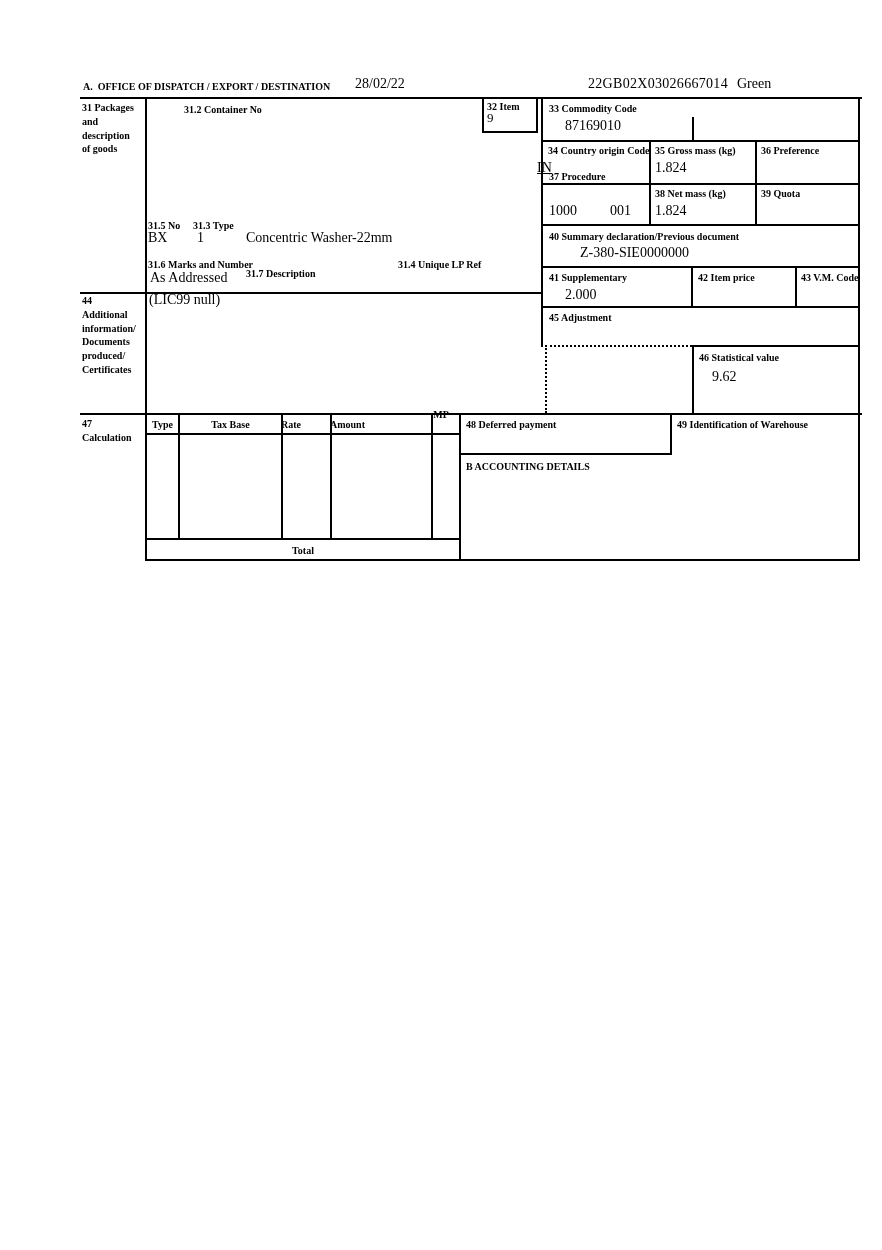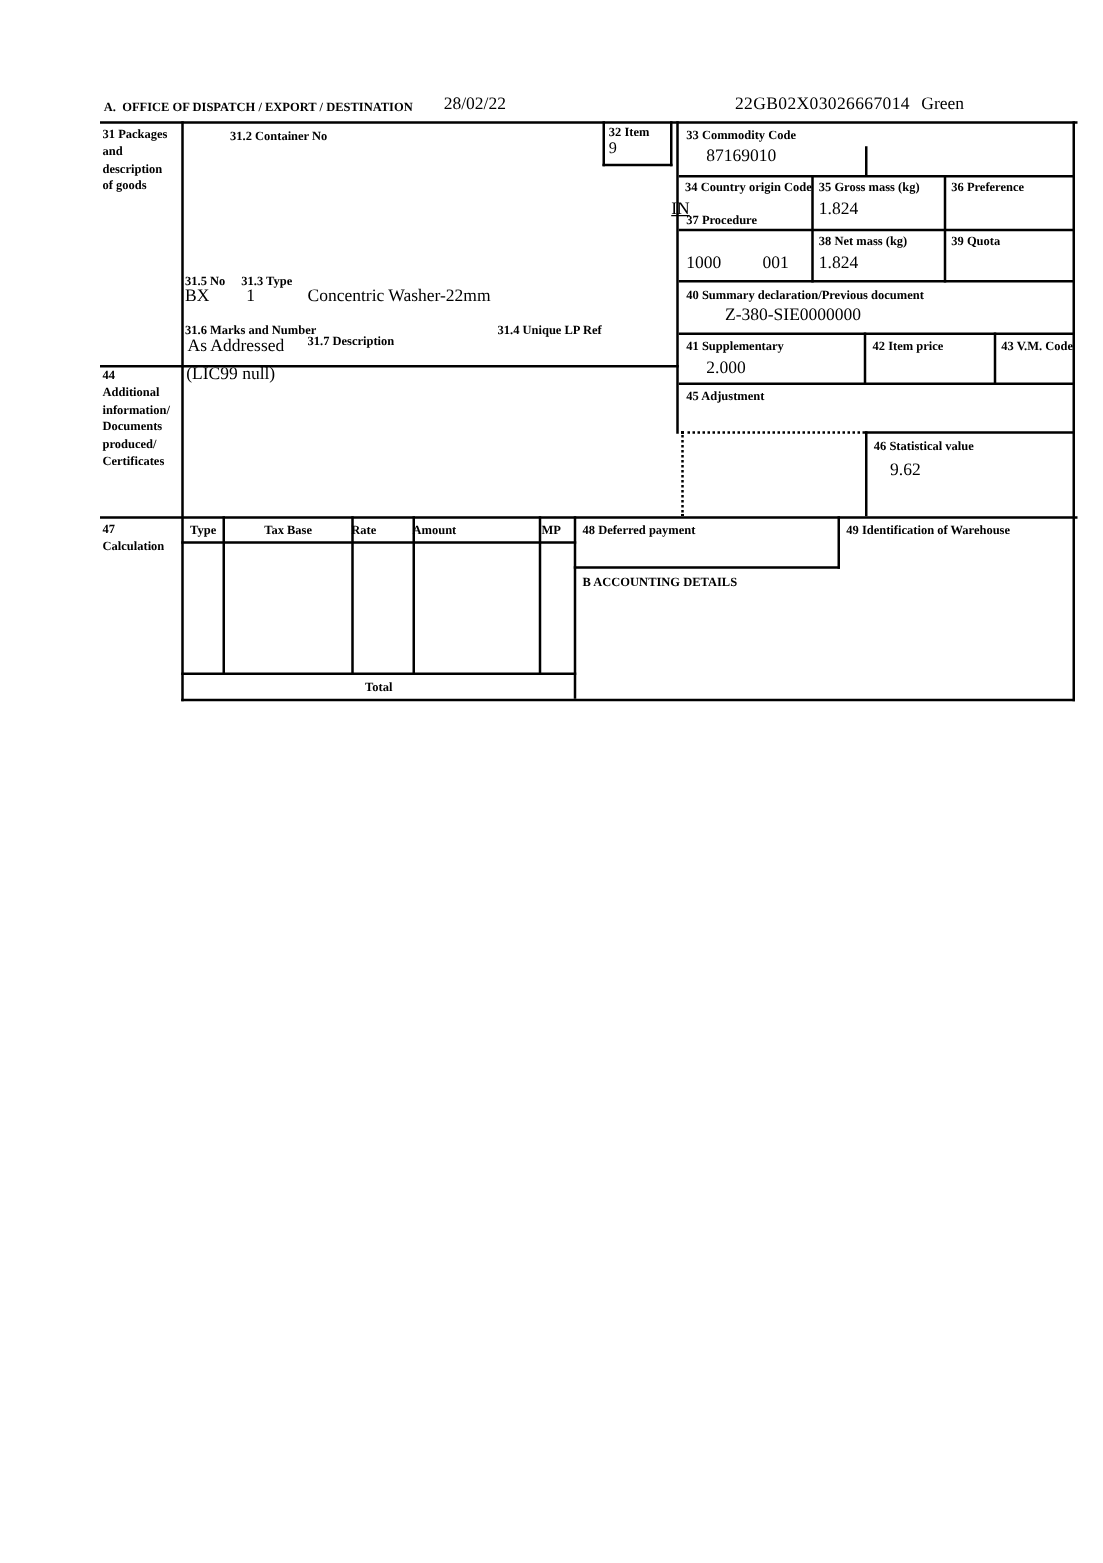--- a/index.html
+++ b/index.html
@@ -113,20 +113,20 @@
 <div class="ln" style="left:330px; top:413px; width:2px; height:127px;"></div>
 <div class="ln" style="left:431px; top:413px; width:2px; height:127px;"></div>
 <div class="ln" style="left:459px; top:413px; width:2px; height:146px;"></div>
 <div class="ln" style="left:145px; top:433px; width:316px; height:2px;"></div>
 <div class="ln" style="left:145px; top:538px; width:316px; height:2px;"></div>
 
 <span class="t lb ctr" style="left:145px; top:418px; width:35px;">Type</span>
 <span class="t lb ctr" style="left:180px; top:418px; width:101px;">Tax Base</span>
 <span class="t lb rgt" style="left:281px; top:418px; width:45px;">Rate</span>
 <span class="t lb rgt" style="left:330px; top:418px; width:96px;">Amount</span>
-<span class="t lb ctr" style="left:431px; top:418px; width:20px;">MP</span>
+<span class="t lb ctr" style="left:431px; top:408px; width:20px;">MP</span>
 <span class="t lb ctr" style="left:145px; top:544px; width:316px;">Total</span>
 
 <div class="ln" style="left:670px; top:413px; width:2px; height:42px;"></div>
 <div class="ln" style="left:459px; top:453px; width:213px; height:2px;"></div>
 <span class="t lb" style="left:466px; top:418px;">48 Deferred payment</span>
 <span class="t lb" style="left:677px; top:418px;">49 Identification of Warehouse</span>
 <span class="t lb" style="left:466px; top:460px;">B ACCOUNTING DETAILS</span>
 
 </body></html>

